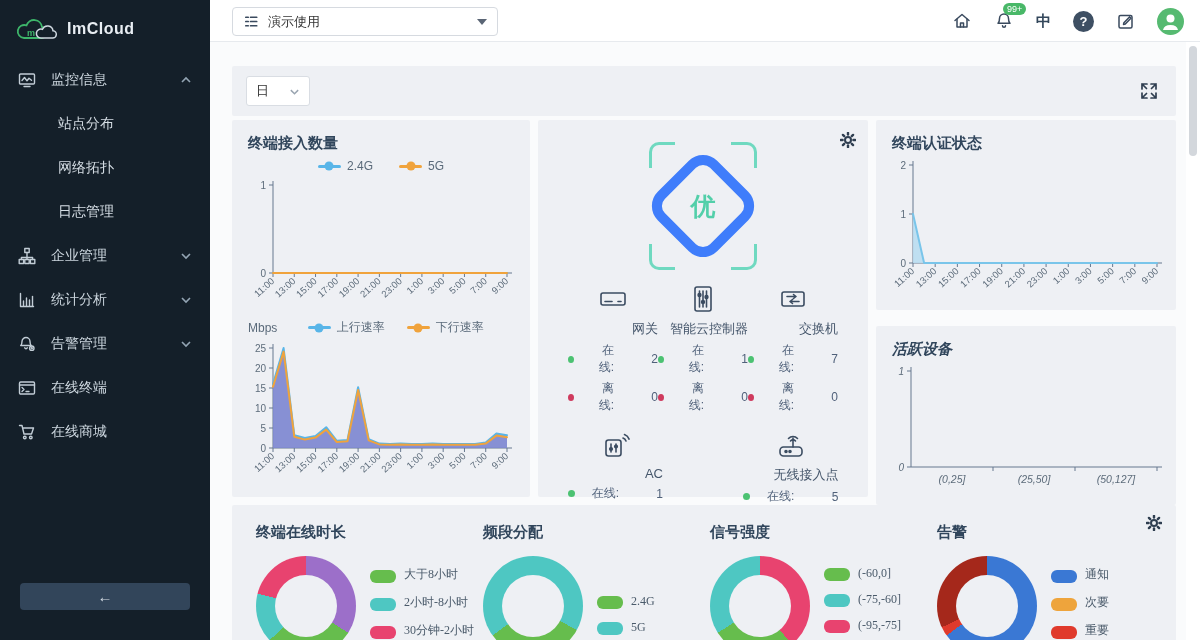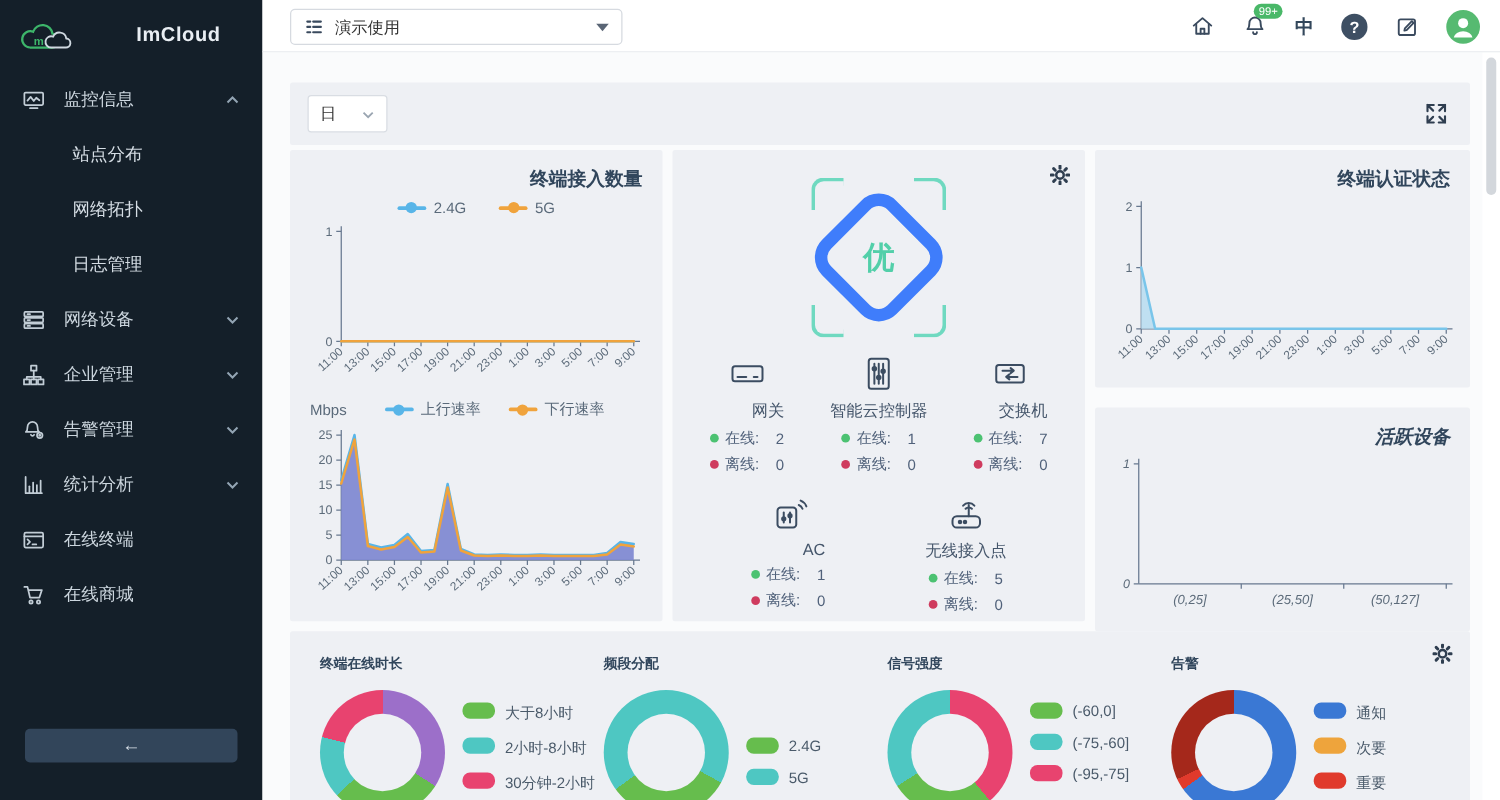--- a/index.html
+++ b/index.html
@@ -3,21 +3,21 @@
 <meta charset="utf-8">
 <style>
   * { margin:0; padding:0; box-sizing:border-box; }
   html,body { width:1200px; height:640px; overflow:hidden; background:#fff;
     font-family:"Liberation Sans", sans-serif; }
   .stage { position:relative; width:1200px; height:640px; }
 
   
   .sidebar { position:absolute; left:0; top:0; width:210px; height:640px; background:#141f29; }
   .logo { display:flex; align-items:center; gap:9px; padding:13px 14px; height:58px; }
-  .logo-text { color:#e9eef3; font-size:16px; font-weight:bold; letter-spacing:.5px;margin-left:42px; }
+  .logo-text { color:#e9eef3; font-size:16px; font-weight:bold; letter-spacing:.5px; }
   .nav-group { display:flex; align-items:center; height:44px; padding:0 18px; color:#ccd6de; font-size:14px; cursor:pointer; }
   .nav-group .gicon { width:18px; height:18px; margin-right:15px; flex:0 0 18px; }
   .nav-group .chev { margin-left:auto; }
   .submenu .sub-item { height:44px; display:flex; align-items:center; padding-left:58px; color:#d5dde4; font-size:14px; cursor:pointer; }
   .submenu .sub-item.active { background:#53b87e; color:#fff; }
   .collapse-btn { position:absolute; left:20px; right:20px; top:583px; height:27px; background:#32455a;
     border-radius:4px; color:#d6dee6; display:flex; align-items:center; justify-content:center; font-size:15px; cursor:pointer; }
   svg.icon { stroke:#c2cdd6; fill:none; stroke-width:1.4; stroke-linecap:round; stroke-linejoin:round; display:block; }
   svg.chev-ic { stroke:#93a4b3; fill:none; stroke-width:1.6; }
 
@@ -38,21 +38,21 @@
   
   .content { position:absolute; left:210px; top:42px; width:990px; height:598px; background:#fafbfc; overflow:hidden; }
   .panel { position:absolute; background:#eef0f4; border-radius:2px; }
   .toolbar { left:22px; top:24px; width:944px; height:50px; }
   .range-select { position:absolute; left:14px; top:10px; width:64px; height:30px; background:#fff; border:1px solid #d9dde3;
     border-radius:3px; display:flex; align-items:center; padding:0 9px; font-size:13px; color:#333; cursor:pointer; }
   .range-select svg { margin-left:auto; }
   .fs-btn { position:absolute; right:18px; top:16px; cursor:pointer; }
   .gear-btn { position:absolute; cursor:pointer; }
 
-  .p-title { padding:14px 16px 0; font-size:15px; font-weight:bold; color:#31465c;text-align:right; }
+  .p-title { padding:14px 16px 0; font-size:15px; font-weight:bold; color:#31465c; }
   .panel-left   { left:22px;  top:78px; width:298px; height:377px; }
   .panel-center { left:328px; top:78px; width:330px; height:377px; }
   .panel-rt     { left:666px; top:78px;  width:300px; height:190px; }
   .panel-rb     { left:666px; top:284px; width:300px; height:179px;font-style:italic; }
   .panel-bottom { left:22px;  top:463px; width:944px; height:210px; }
 
   .legend-row { display:flex; align-items:center; justify-content:center; gap:26px; margin-top:6px; }
   .legend-row2 { display:flex; align-items:center; padding:0 16px; margin-top:4px; }
   .legend-row2 .unit { font-size:12px; color:#5a6a7a; }
   .legend-row2 .mid { flex:1; display:flex; justify-content:center; gap:22px;align-items:center; }
@@ -69,34 +69,34 @@
   .bk.bl { left:31px; bottom:0; border-right:none; border-top:none; border-bottom-left-radius:10px; }
   .bk.br { right:31px; bottom:0; border-left:none; border-top:none; border-bottom-right-radius:10px; }
   .diamond { position:absolute; left:50%; top:50%; width:84px; height:84px; transform:translate(-50%,-50%) rotate(45deg);
     border:10px solid #3f7dfb; border-radius:20px; }
   .grade { position:absolute; left:50%; top:50%; transform:translate(-50%,-50%); font-size:25px; font-weight:bold; color:#52cfa9; }
   .dev-row1 { display:flex; justify-content:space-between; padding:0 30px; margin-top:14px; }
   .dev-row2 { display:flex; justify-content:center; gap:80px; margin-top:16px; }
   .device { text-align:right; }
   .device svg { margin:0 auto; stroke:#3b4c61; fill:none; stroke-width:1.6; stroke-linecap:round; stroke-linejoin:round; display:block; }
   .dev-name { font-size:13px; color:#45566b; margin-top:6px; }
-  .dev-stat { display:flex; align-items:center; justify-content:center; gap:5px; font-size:12px; color:#50617a; margin-top:4px; }
+  .dev-stat { display:flex; align-items:center; justify-content:center; gap:17px; font-size:12px; color:#50617a; margin-top:4px; }
   .dot { width:7px; height:7px; border-radius:50%; display:inline-block; }
   .dot.on  { background:#4cc272; }
   .dot.off { background:#cf3b5e; }
 
   
   .bcols { display:flex; padding:18px 18px 0; }
   .bcol { flex:1; padding-left:6px; }
-  .bcol .b-title { font-size:11px; font-weight:bold; color:#31465c; }
+  .bcol .b-title { font-size:15px; font-weight:bold; color:#31465c; }
   .bcol .b-body { display:flex; align-items:flex-start; gap:14px; margin-top:14px; }
   .donut { width:100px; height:100px; border-radius:50%; position:relative; flex:0 0 100px; }
   .donut .hole { position:absolute; left:19px; top:19px; right:19px; bottom:19px; border-radius:50%; background:#eef0f4; }
   .dlegend { margin-top:10px; }
-  .dlg-item { display:flex; align-items:flex-start; gap:8px; margin-bottom:11px; font-size:12px; color:#4a5a6a; }
+  .dlg-item { display:flex; align-items:flex-end; gap:8px; margin-bottom:11px; font-size:12px; color:#4a5a6a;font-family:Liberation Serif, serif; }
   .dlg-swatch { width:26px; height:13px; border-radius:6px; flex:0 0 26px; }
 
   
   .scrollbar { position:absolute; right:0; top:0; bottom:0; width:14px; background:#fff; }
   .scroll-thumb { position:absolute; right:3px; top:4px; width:8px; height:110px; border-radius:4px; background:#d3d7dc; }
 </style>
 </head>
 <body>
 
 <div class="stage">
@@ -129,72 +129,58 @@
             <span>站点分布</span>
           </div>
         <div class="sub-item">
             <span>网络拓扑</span>
           </div>
         <div class="sub-item">
             <span>日志管理</span>
           </div>
       </div>
 
-      <div class="nav-group">
-        <svg class="icon gicon" viewBox="0 0 18 18">
-          <rect x="1.5" y="2.5" width="15" height="3.6" rx="0.8"></rect>
-            <rect x="1.5" y="7.2" width="15" height="3.6" rx="0.8"></rect>
-            <rect x="1.5" y="11.9" width="15" height="3.6" rx="0.8"></rect>
-          <line x1="4" y1="4.3" x2="6" y2="4.3"></line>
-            <line x1="4" y1="9" x2="6" y2="9"></line>
-            <line x1="4" y1="13.7" x2="6" y2="13.7"></line>
-        </svg>
-        <span>网络设备</span>
-        <svg class="chev chev-ic" width="12" height="12" viewBox="0 0 12 12">
-            <polyline points="2,4 6,8 10,4"></polyline>
-          </svg>
-      </div>
 
 
       <div class="nav-group">
         <svg class="icon gicon" viewBox="0 0 18 18">
           <rect x="6.8" y="1.5" width="4.4" height="4"></rect>
             <rect x="1.2" y="12.5" width="4.4" height="4"></rect>
             <rect x="6.8" y="12.5" width="4.4" height="4"></rect>
             <rect x="12.4" y="12.5" width="4.4" height="4"></rect>
           <path d="M9,5.5 v3 M3.4,12.5 v-2 h11.2 v2 M9,8.5 v4"></path>
         </svg>
         <span>企业管理</span>
         <svg class="chev chev-ic" width="12" height="12" viewBox="0 0 12 12">
             <polyline points="2,4 6,8 10,4"></polyline>
           </svg>
       </div>
 
       <div class="nav-group">
         <svg class="icon gicon" viewBox="0 0 18 18">
-          <path d="M8,2.5 a4,4 0 0 1 4,4 c0,3 1.3,4 1.3,4 H2.7 c0,0 1.3,-1 1.3,-4 a4,4 0 0 1 4,-4 z"></path>
-          <path d="M6.7,12.8 a1.4,1.4 0 0 0 2.6,0"></path>
-          <circle cx="13.8" cy="13.2" r="2.2"></circle>
-            <circle cx="13.8" cy="13.2" r="0.5" fill="#c2cdd6"></circle>
-        </svg>
-        <span>告警管理</span>
-        <svg class="chev chev-ic" width="12" height="12" viewBox="0 0 12 12">
-            <polyline points="2,4 6,8 10,4"></polyline>
-          </svg>
-      </div>
-
-      <div class="nav-group">
-        <svg class="icon gicon" viewBox="0 0 18 18">
           <path d="M2.5,2.5 v13 h13"></path>
           <line x1="5.5" y1="15" x2="5.5" y2="10"></line>
             <line x1="8.5" y1="15" x2="8.5" y2="7"></line>
             <line x1="11.5" y1="15" x2="11.5" y2="9"></line>
             <line x1="14.5" y1="15" x2="14.5" y2="5.5"></line>
         </svg>
         <span>统计分析</span>
+        <svg class="chev chev-ic" width="12" height="12" viewBox="0 0 12 12">
+            <polyline points="2,4 6,8 10,4"></polyline>
+          </svg>
+      </div>
+
+      <div class="nav-group">
+        <svg class="icon gicon" viewBox="0 0 18 18">
+          <path d="M8,2.5 a4,4 0 0 1 4,4 c0,3 1.3,4 1.3,4 H2.7 c0,0 1.3,-1 1.3,-4 a4,4 0 0 1 4,-4 z"></path>
+          <path d="M6.7,12.8 a1.4,1.4 0 0 0 2.6,0"></path>
+          <circle cx="13.8" cy="13.2" r="2.2"></circle>
+            <circle cx="13.8" cy="13.2" r="0.5" fill="#c2cdd6"></circle>
+        </svg>
+        <span>告警管理</span>
         <svg class="chev chev-ic" width="12" height="12" viewBox="0 0 12 12">
             <polyline points="2,4 6,8 10,4"></polyline>
           </svg>
       </div>
 
       <div class="nav-group">
         <svg class="icon gicon" viewBox="0 0 18 18">
           <rect x="1.5" y="3" width="15" height="12" rx="1.2"></rect>
             <line x1="1.5" y1="6" x2="16.5" y2="6"></line>
           <polyline points="4,8.5 6,10.5 4,12.5"></polyline>

